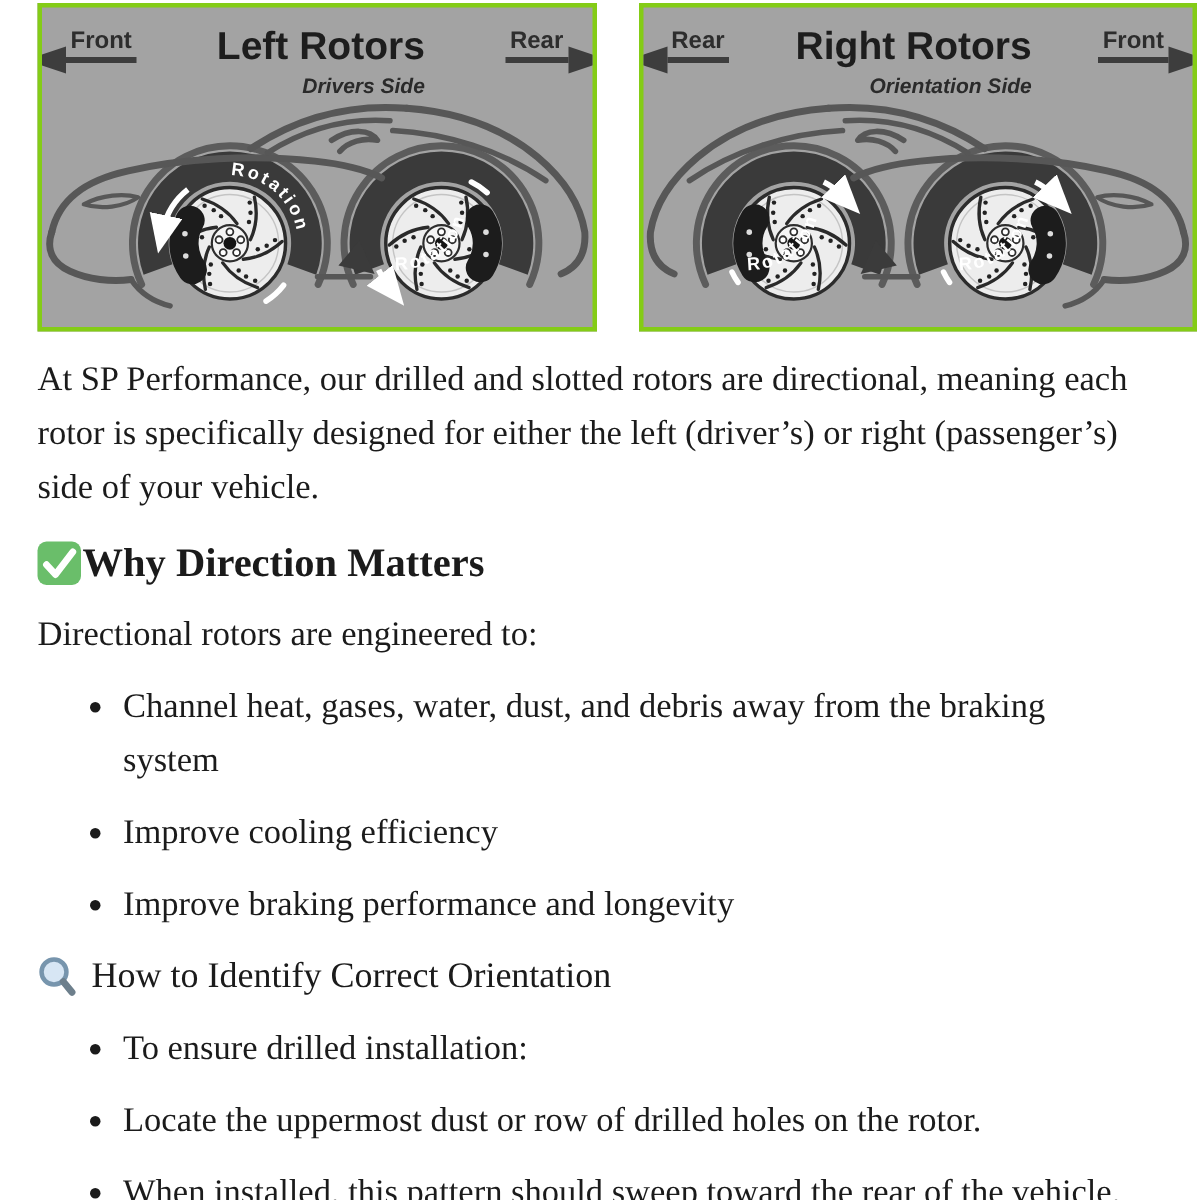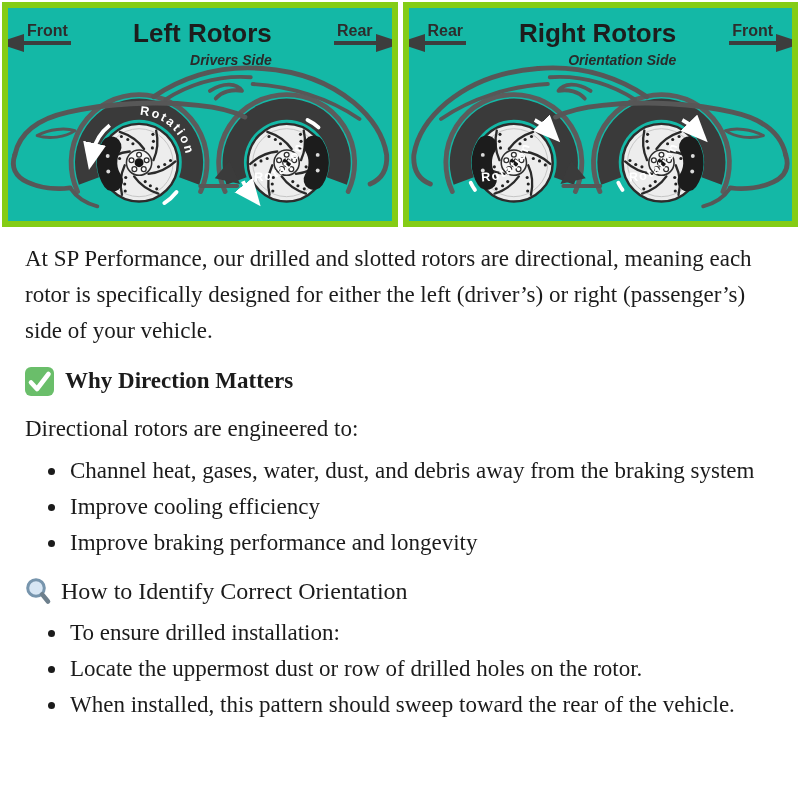--- a/index.html
+++ b/index.html
@@ -1,42 +1,42 @@
 <!DOCTYPE html>
 <html><head>
 <meta charset="utf-8">
 <style>
   html,body{margin:0;padding:0;background:#fff;}
   body{width:800px;height:800px;overflow:hidden;font-family:"Liberation Serif",serif;color:#1b1b1b;}
 
   
   .diagram{display:flex;gap:5px;padding:2px 2px 0 2px;}
-  .panel{flex:1;border:6px solid #84cc16;height:213px;background:#14b8a6;position:relative;overflow:hidden;}
+  .panel{flex:1;border:3px solid #84cc16;height:213px;background:#a3a3a3;position:relative;overflow:hidden;margin-left:23px;}
   .panel-header{display:flex;justify-content:space-between;align-items:flex-start;padding:9px 16px 0 16px;position:relative;z-index:2;}
   .dir{font:bold 16px "Liberation Sans",sans-serif;color:#2d2d2d;border-bottom:4px solid #3d3d3d;
        padding:0 3px 1px 3px;position:relative;margin-top:5px;white-space:nowrap;}
   .dir-left::before{content:"";position:absolute;left:-27px;bottom:-11px;
        border-right:27px solid #3d3d3d;border-top:9px solid transparent;border-bottom:9px solid transparent;}
   .dir-right::after{content:"";position:absolute;right:-27px;bottom:-11px;
        border-left:27px solid #3d3d3d;border-top:9px solid transparent;border-bottom:9px solid transparent;}
   .panel-titles{text-align:right;line-height:1;margin-top:1px;}
   .panel-title{font:bold 26px "Liberation Sans",sans-serif;color:#1d1d1d;letter-spacing:0;}
   .panel-subtitle{font:bold italic 14px "Liberation Sans",sans-serif;color:#2a2a2a;margin-top:3px;}
   .car-svg{position:absolute;left:0;bottom:2px;width:100%;height:160px;z-index:1;}
 
   
   .article{padding:8px 25px 0 25px;font-size:23px;line-height:36px;}
   .article p{margin:0;max-width:740px;}
   .intro{margin-top:6px !important;}
-  .sec-heading{display:flex;align-items:center;gap:11px;margin:14px 0 0 0;font-size:23px;}
+  .sec-heading{display:flex;align-items:center;gap:1px;margin:14px 0 0 0;font-size:27px;}
   .sec-heading.bold{font-weight:bold;}
   .sec-heading.regular{font-weight:normal;font-size:24px;gap:9px;margin-top:12px;}
   .lead{margin-top:12px !important;}
   ul{margin:6px 0 0 0;padding-left:43px;max-width:707px;}
-  li{margin:0;padding-left:2px;}
+  li{margin:12px;padding-left:2px;}
 
   .check-badge{display:inline-flex;width:29px;height:29px;border-radius:6px;background:#6abe6a;
        align-items:center;justify-content:center;flex:0 0 auto;}
   .mag-wrap{display:inline-flex;width:27px;height:29px;flex:0 0 auto;}
 </style>
 </head>
 <body>
 
 <svg width="0" height="0" style="position:absolute" aria-hidden="true">
   <defs>

